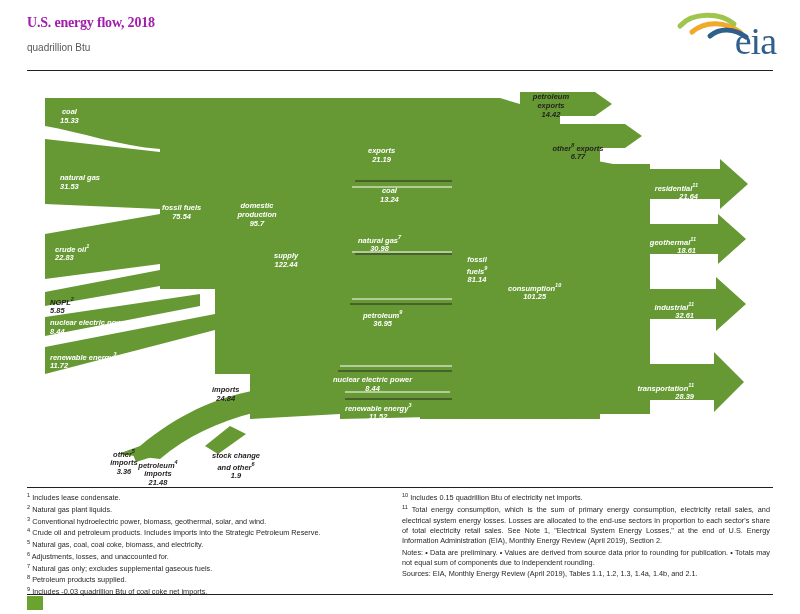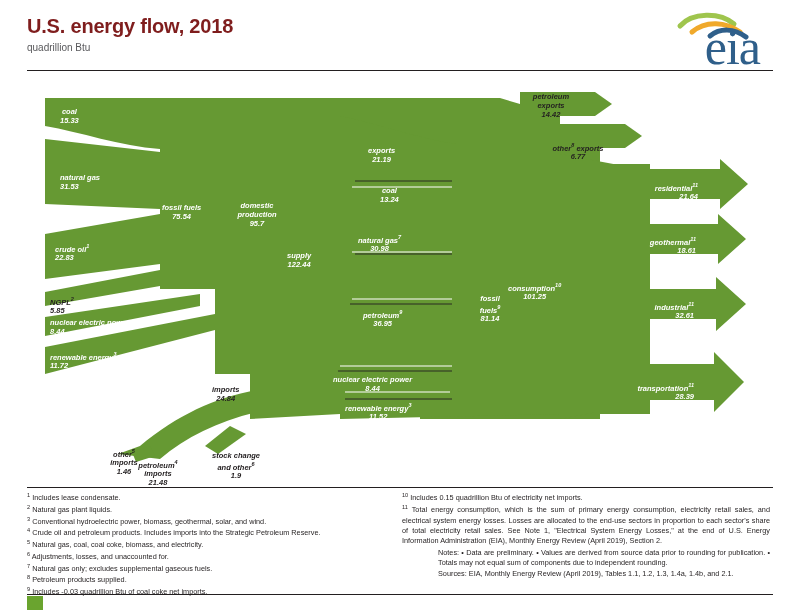--- a/index.html
+++ b/index.html
@@ -24,45 +24,46 @@
   .header {
     position: absolute;
     left: 0; top: 0;
     width: 800px;
     height: 72px;
   }
   .title {
     position: absolute;
     left: 27px;
     top: 15px;
-    font-size: 20px;
+    font-size: 14px;
     font-weight: bold;
     letter-spacing: -0.2px;
-    color: #7f1d1d;
+    color: #a21caf;
+    font-family: Liberation Serif, serif;
   }
   .subtitle {
     position: absolute;
     left: 27px;
     top: 42px;
     font-size: 10px;
     color: #58585b;
   }
   .eia-logo {
     position: absolute;
     right: 28px;
     top: 10px;
     width: 110px;
     height: 56px;
   }
   .eia-text {
     position: absolute;
-    right: 40px;
+    right: 24px;
     top: 22px;
     font-family: "Liberation Serif", serif;
-    font-size: 50px;
+    font-size: 38px;
     color: #2f5f8a;
     letter-spacing: -1px;
     line-height: 1;
   }
   .hr-top {
     position: absolute;
     left: 27px;
     top: 70px;
     width: 746px;
     height: 1px;
@@ -118,21 +119,21 @@
   }
   .notes-col-right {
     position: absolute;
     left: 375px;
     top: 0;
     width: 368px;
     text-align: justify;
   }
   .note-item { display: block; }
   .note-item .sup { font-size: 5.6px; vertical-align: super; }
-  .note-block { display: block; margin-top: 1px; margin-left: 36px; }
+  .note-block { display: block; margin-top: 1px; }
   .hr-final {
     position: absolute;
     left: 27px;
     top: 594px;
     width: 746px;
     height: 1px;
     background: #231f20;
   }
   .corner {
     position: absolute;
@@ -269,34 +270,34 @@
       <span class="val">95.7</span>
     </div>
 
     <div class="lbl dark center" style="left:132px; top:385px; width:52px;">
       petroleum<span class="sup">4</span><br>imports<br>
       <span class="val">21.48</span>
     </div>
 
     <div class="lbl dark center" style="left:101px; top:374px; width:46px;">
       other<span class="sup">5</span><br>imports<br>
-      <span class="val">1.46</span>
+      <span class="val">3.36</span>
     </div>
 
     <div class="lbl dark center" style="left:212px; top:312px;">
       <span>imports</span><br>
       <span class="val">24.84</span>
     </div>
 
     <div class="lbl dark center" style="left:183px; top:378px; width:58px;margin-left:24px;">
       stock change<br>and other<span class="sup">6</span><br>
       <span class="val">1.9</span>
     </div>
 
-    <div class="lbl white center" style="left:287px; top:178px;">
+    <div class="lbl white center" style="left:274px; top:178px;">
       <span>supply</span><br>
       <span class="val">122.44</span>
     </div>
 
     <div class="lbl dark center" style="left:525px; top:19px; width:52px;">
       petroleum<br>exports<br>
       <span class="val">14.42</span>
     </div>
 
     <div class="lbl dark center" style="left:546px; top:68px; width:64px;">
@@ -317,21 +318,21 @@
     <div class="lbl white center" style="left:358px; top:160px;">
       <span>natural gas</span><span class="sup">7</span><br>
       <span class="val">30.98</span>
     </div>
 
     <div class="lbl white center" style="left:363px; top:235px;">
       <span>petroleum</span><span class="sup">9</span><br>
       <span class="val">36.95</span>
     </div>
 
-    <div class="lbl white center" style="left:470px; top:182px; width:40px;margin-top:39px;">
+    <div class="lbl white center" style="left:457px; top:182px; width:40px;">
       fossil<br>fuels<span class="sup">9</span><br>
       <span class="val">81.14</span>
     </div>
 
     <div class="lbl white center" style="left:333px; top:302px;">
       <span>nuclear electric power</span><br>
       <span class="val">8.44</span>
     </div>
 
     <div class="lbl white center" style="left:345px; top:328px;">

